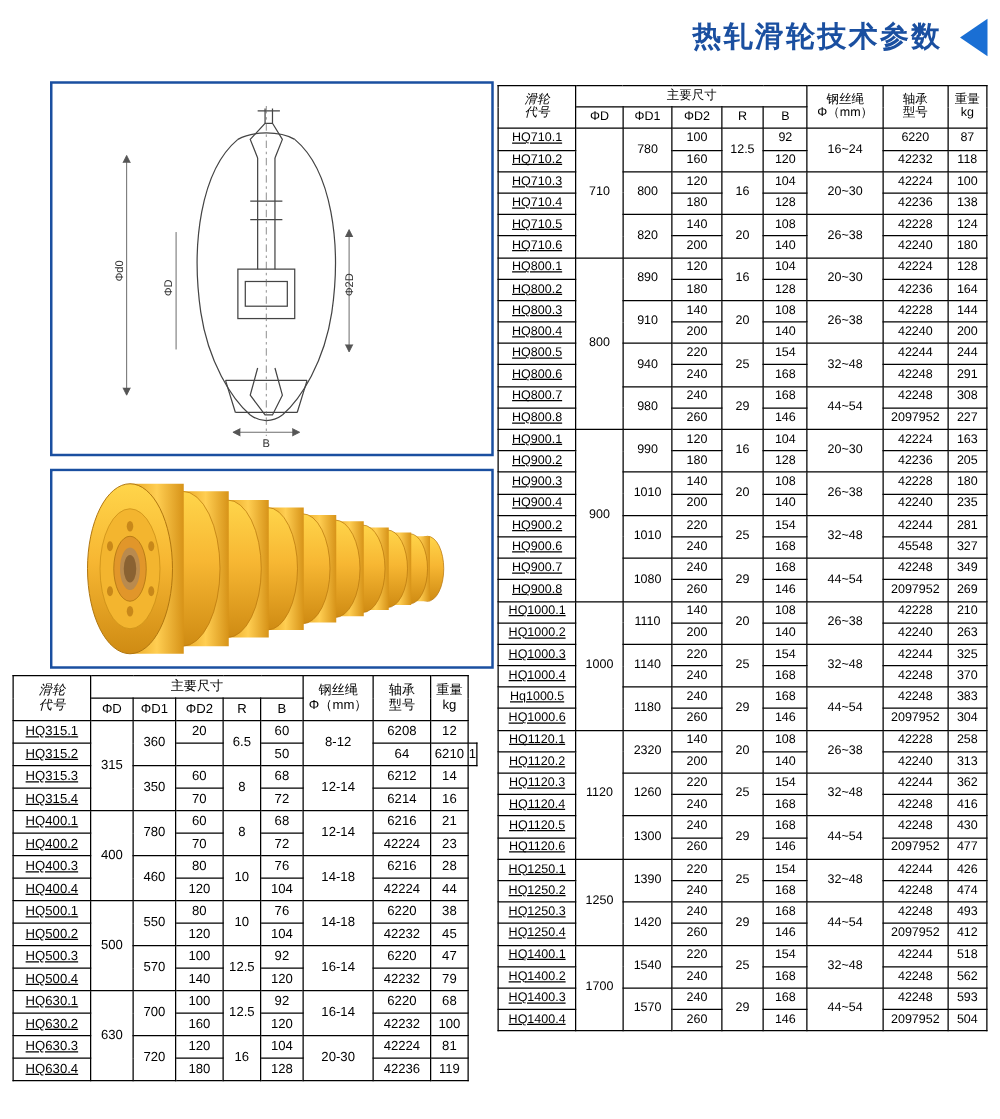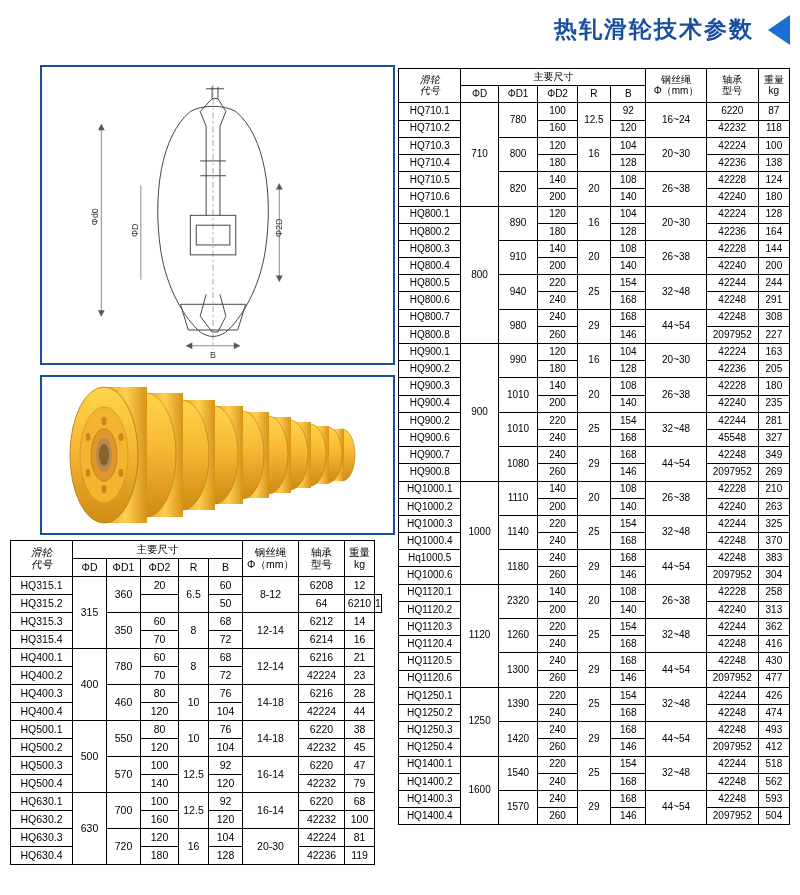--- a/index.html
+++ b/index.html
@@ -80,21 +80,21 @@
     width: 372px;
   }
   #left-table td, #left-table th { height: 18px; font-size: 10.5px; }
   
   #right-table {
     position: absolute;
     left: 398px; top: 68px;
     width: 392px;
   }
   #right-table td, #right-table th { height: 17.2px; font-size: 10px; }
-  .code-cell { text-align: left; padding-left: 3px; }
+  .code-cell { text-align: left; padding-left: 3px; text-decoration: underline; }
 </style>
 </head>
 <body>
 
 <div id="page">
 
   <div class="header">
     <div class="header-title">热轧滑轮技术参数</div>
     <div class="header-arrow"></div>
   </div>
@@ -750,21 +750,21 @@
         </tr>
         <tr>
           <td class="code-cell">HQ1250.4</td>
           <td>260</td>
           <td>146</td>
           <td>2097952</td>
           <td>412</td>
         </tr>
         <tr>
           <td class="code-cell">HQ1400.1</td>
-          <td rowspan="4">1600</td>
+          <td rowspan="4">1700</td>
           <td rowspan="2">1540</td>
           <td>220</td>
           <td rowspan="2">25</td>
           <td>154</td>
           <td rowspan="2">32~48</td>
           <td>42244</td>
           <td>518</td>
         </tr>
         <tr>
           <td class="code-cell">HQ1400.2</td>

